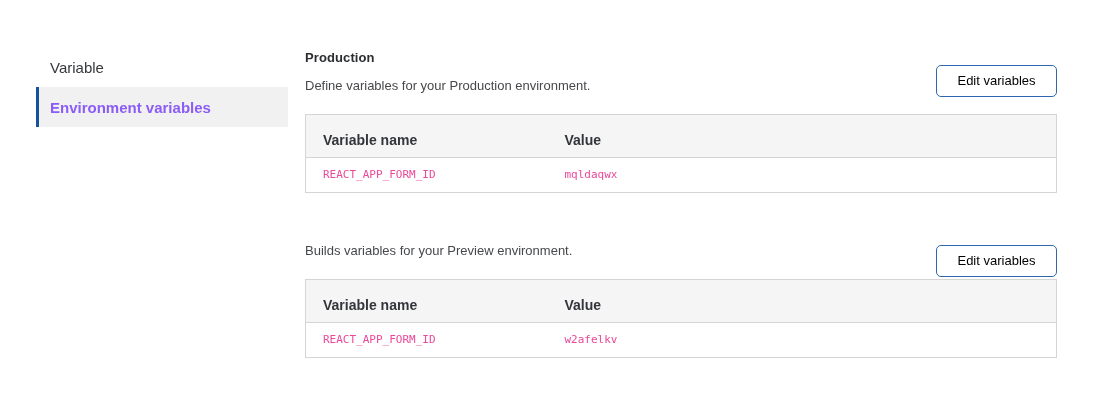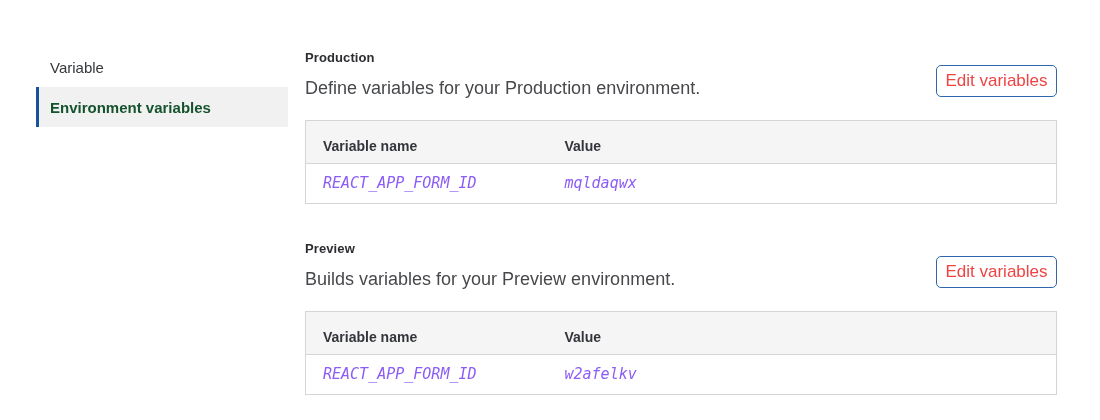--- a/index.html
+++ b/index.html
@@ -26,54 +26,54 @@
     border-left: 3px solid transparent;
     font-size: 15px;
     color: #36383b;
     cursor: pointer;
     white-space: nowrap;
   }
   .side-item.active {
     background: #f1f1f1;
     border-left-color: #15539b;
     font-weight: 700;
-    color: #14532d;
+    color: #8b5cf6;
   }
 
   
   .main {
     position: absolute;
     left: 305px; top: 0;
     width: 752px;
   }
   .section { position: relative; }
   .section.first { padding-top: 50px; }
   .section.second { padding-top: 37px; }
 
   .section-title {
     font-size: 13px;
     font-weight: 700;
     color: #2b2d30;
     letter-spacing: 0.1px;
   }
   .section-desc {
     margin-top: 13px;
-    font-size: 18px;
+    font-size: 13px;
     color: #46484b;
   }
   .edit-btn {
     position: absolute;
     right: 0;
     width: 121px;
     height: 32px;
     background: #ffffff;
     border: 1px solid #2f66ad;
     border-radius: 5px;
-    color: #ef4444;
-    font-size: 17px;
+    color: #000000;
+    font-size: 13px;
     font-family: "Liberation Sans", sans-serif;
     cursor: pointer;
     text-align: center;
     line-height: 30px;
   }
   .section.first .edit-btn { top: 65px; }
   .section.second .edit-btn { top: 52px; }
 
   
   table.vars {
@@ -87,24 +87,23 @@
     text-align: left;
     font-size: 14px;
     font-weight: 700;
     color: #33353a;
     padding: 17px 17px 9px 17px;
     border-bottom: 1px solid #d5d5d5;
   }
   table.vars td {
     background: #ffffff;
     font-family: "DejaVu Sans Mono", monospace;
-    font-size: 15px;
-    color: #8b5cf6;
+    font-size: 11px;
+    color: #ec4899;
     padding: 10px 17px 11px 17px;
-    font-style: italic;
   }
   table.vars .col-name { width: 242px; }
 </style>
 </head>
 <body>
 
 <div class="page">
 
   <nav class="sidebar">
     <div class="side-item">Variable</div>
@@ -128,21 +127,20 @@
         <tbody>
           <tr>
             <td>REACT_APP_FORM_ID</td>
             <td>mqldaqwx</td>
           </tr>
         </tbody>
       </table>
     </section>
 
     <section class="section second">
-      <h2 class="section-title">Preview</h2>
       <p class="section-desc">Builds variables for your Preview environment.</p>
       <button class="edit-btn">Edit variables</button>
 
       <table class="vars">
         <thead>
           <tr>
             <th class="col-name">Variable name</th>
             <th>Value</th>
           </tr>
         </thead>

